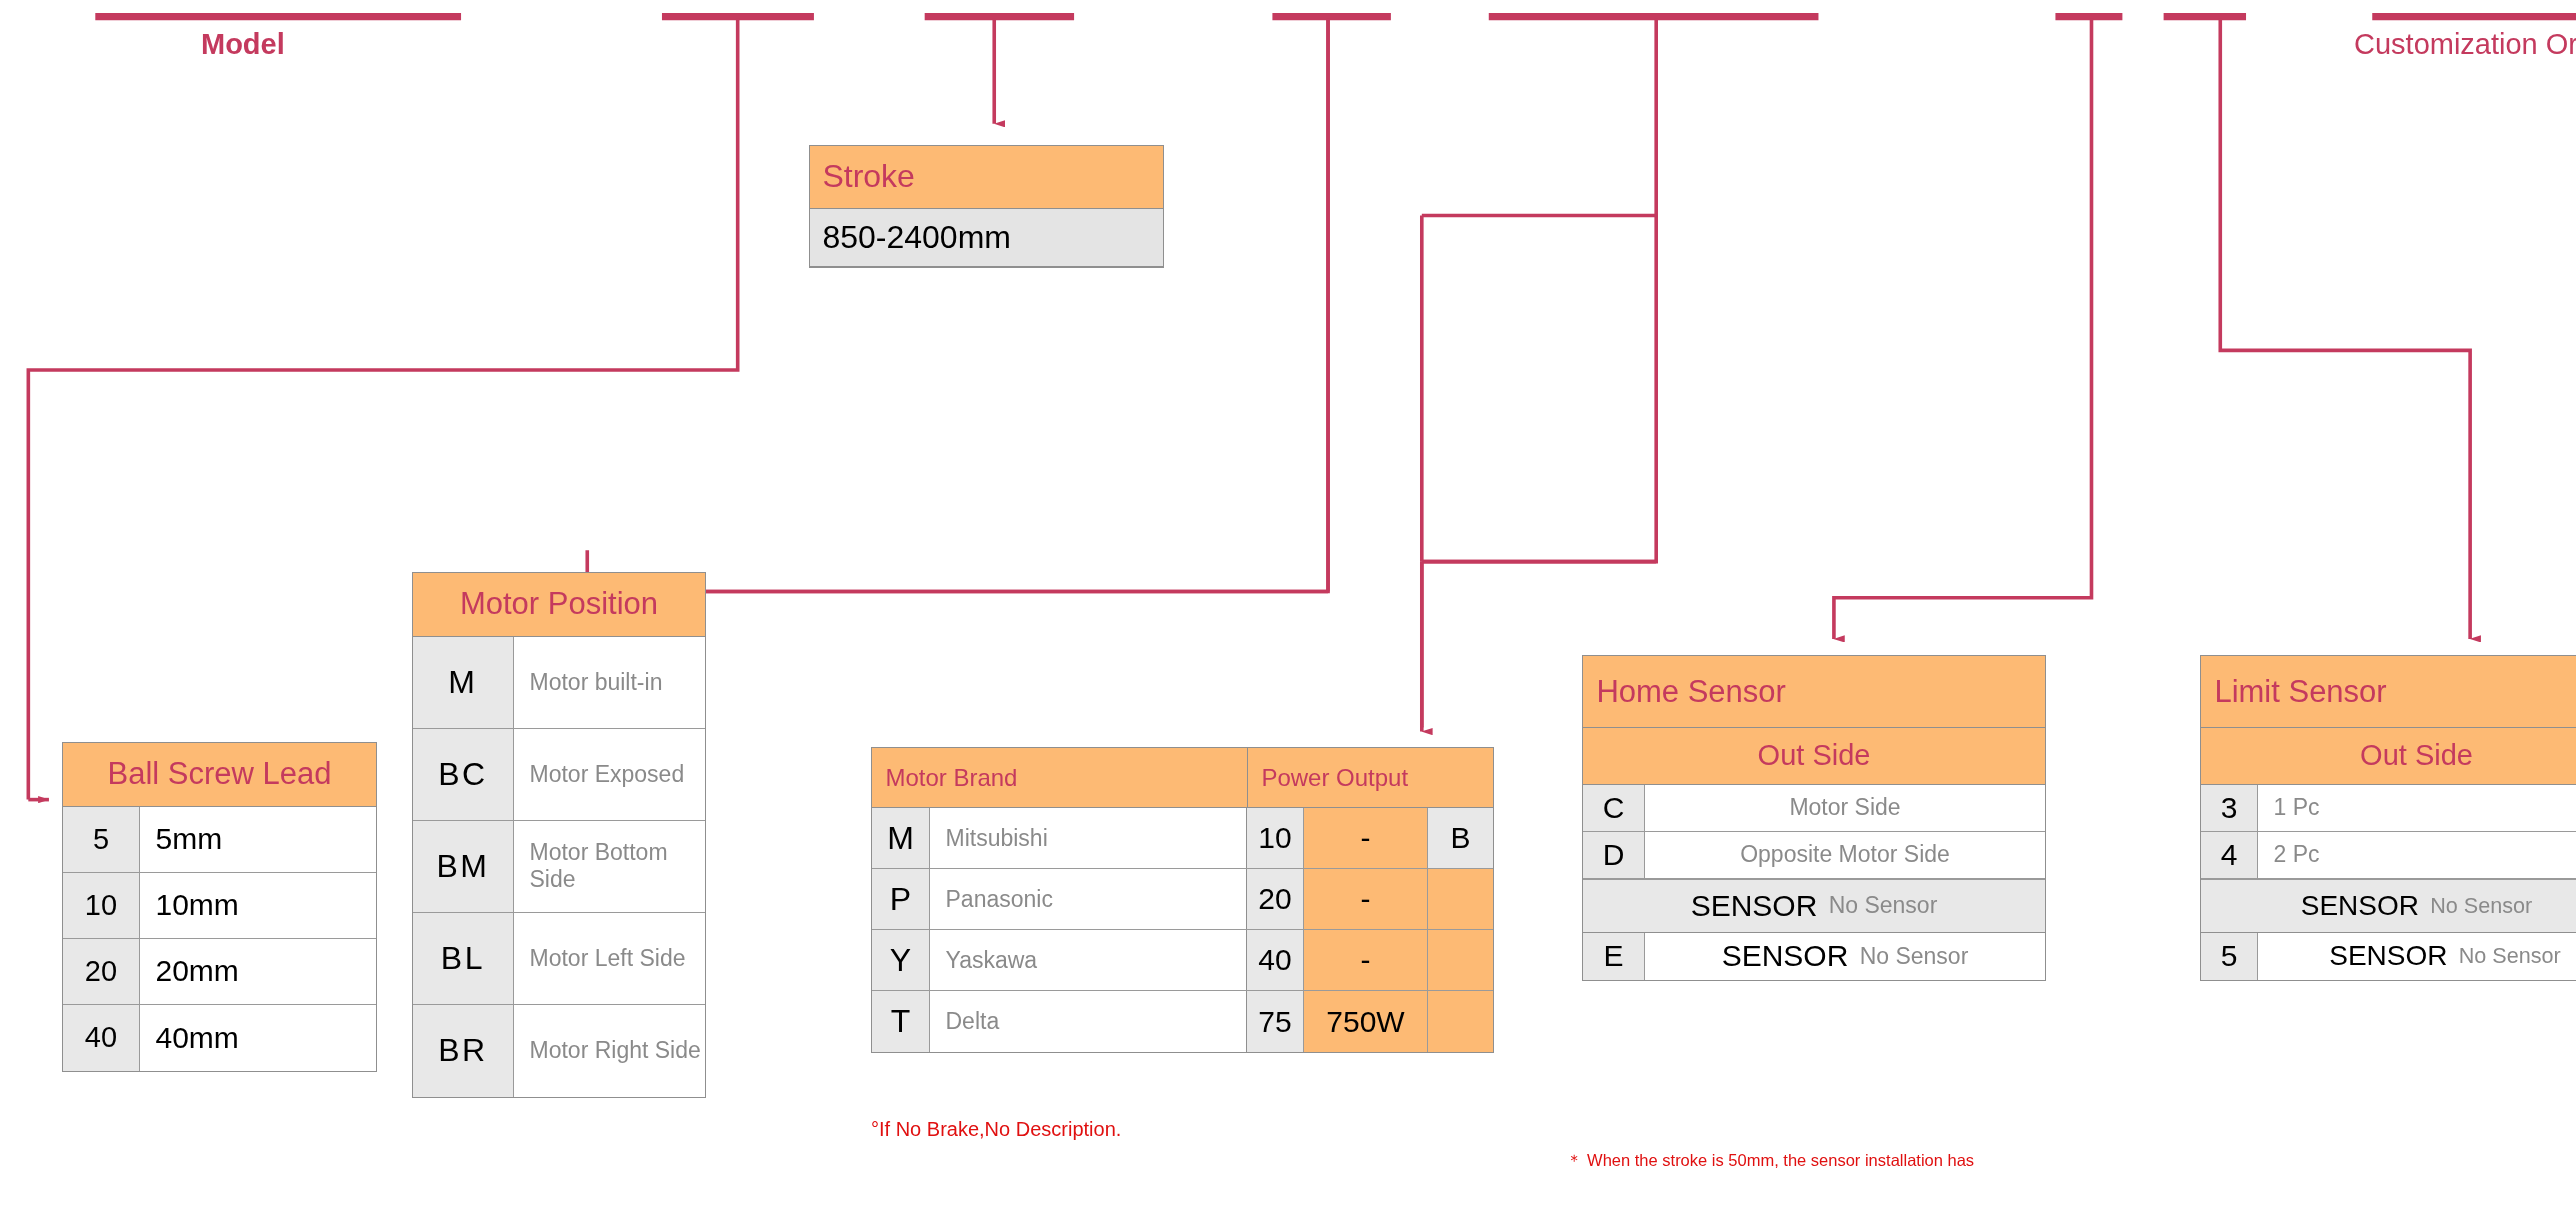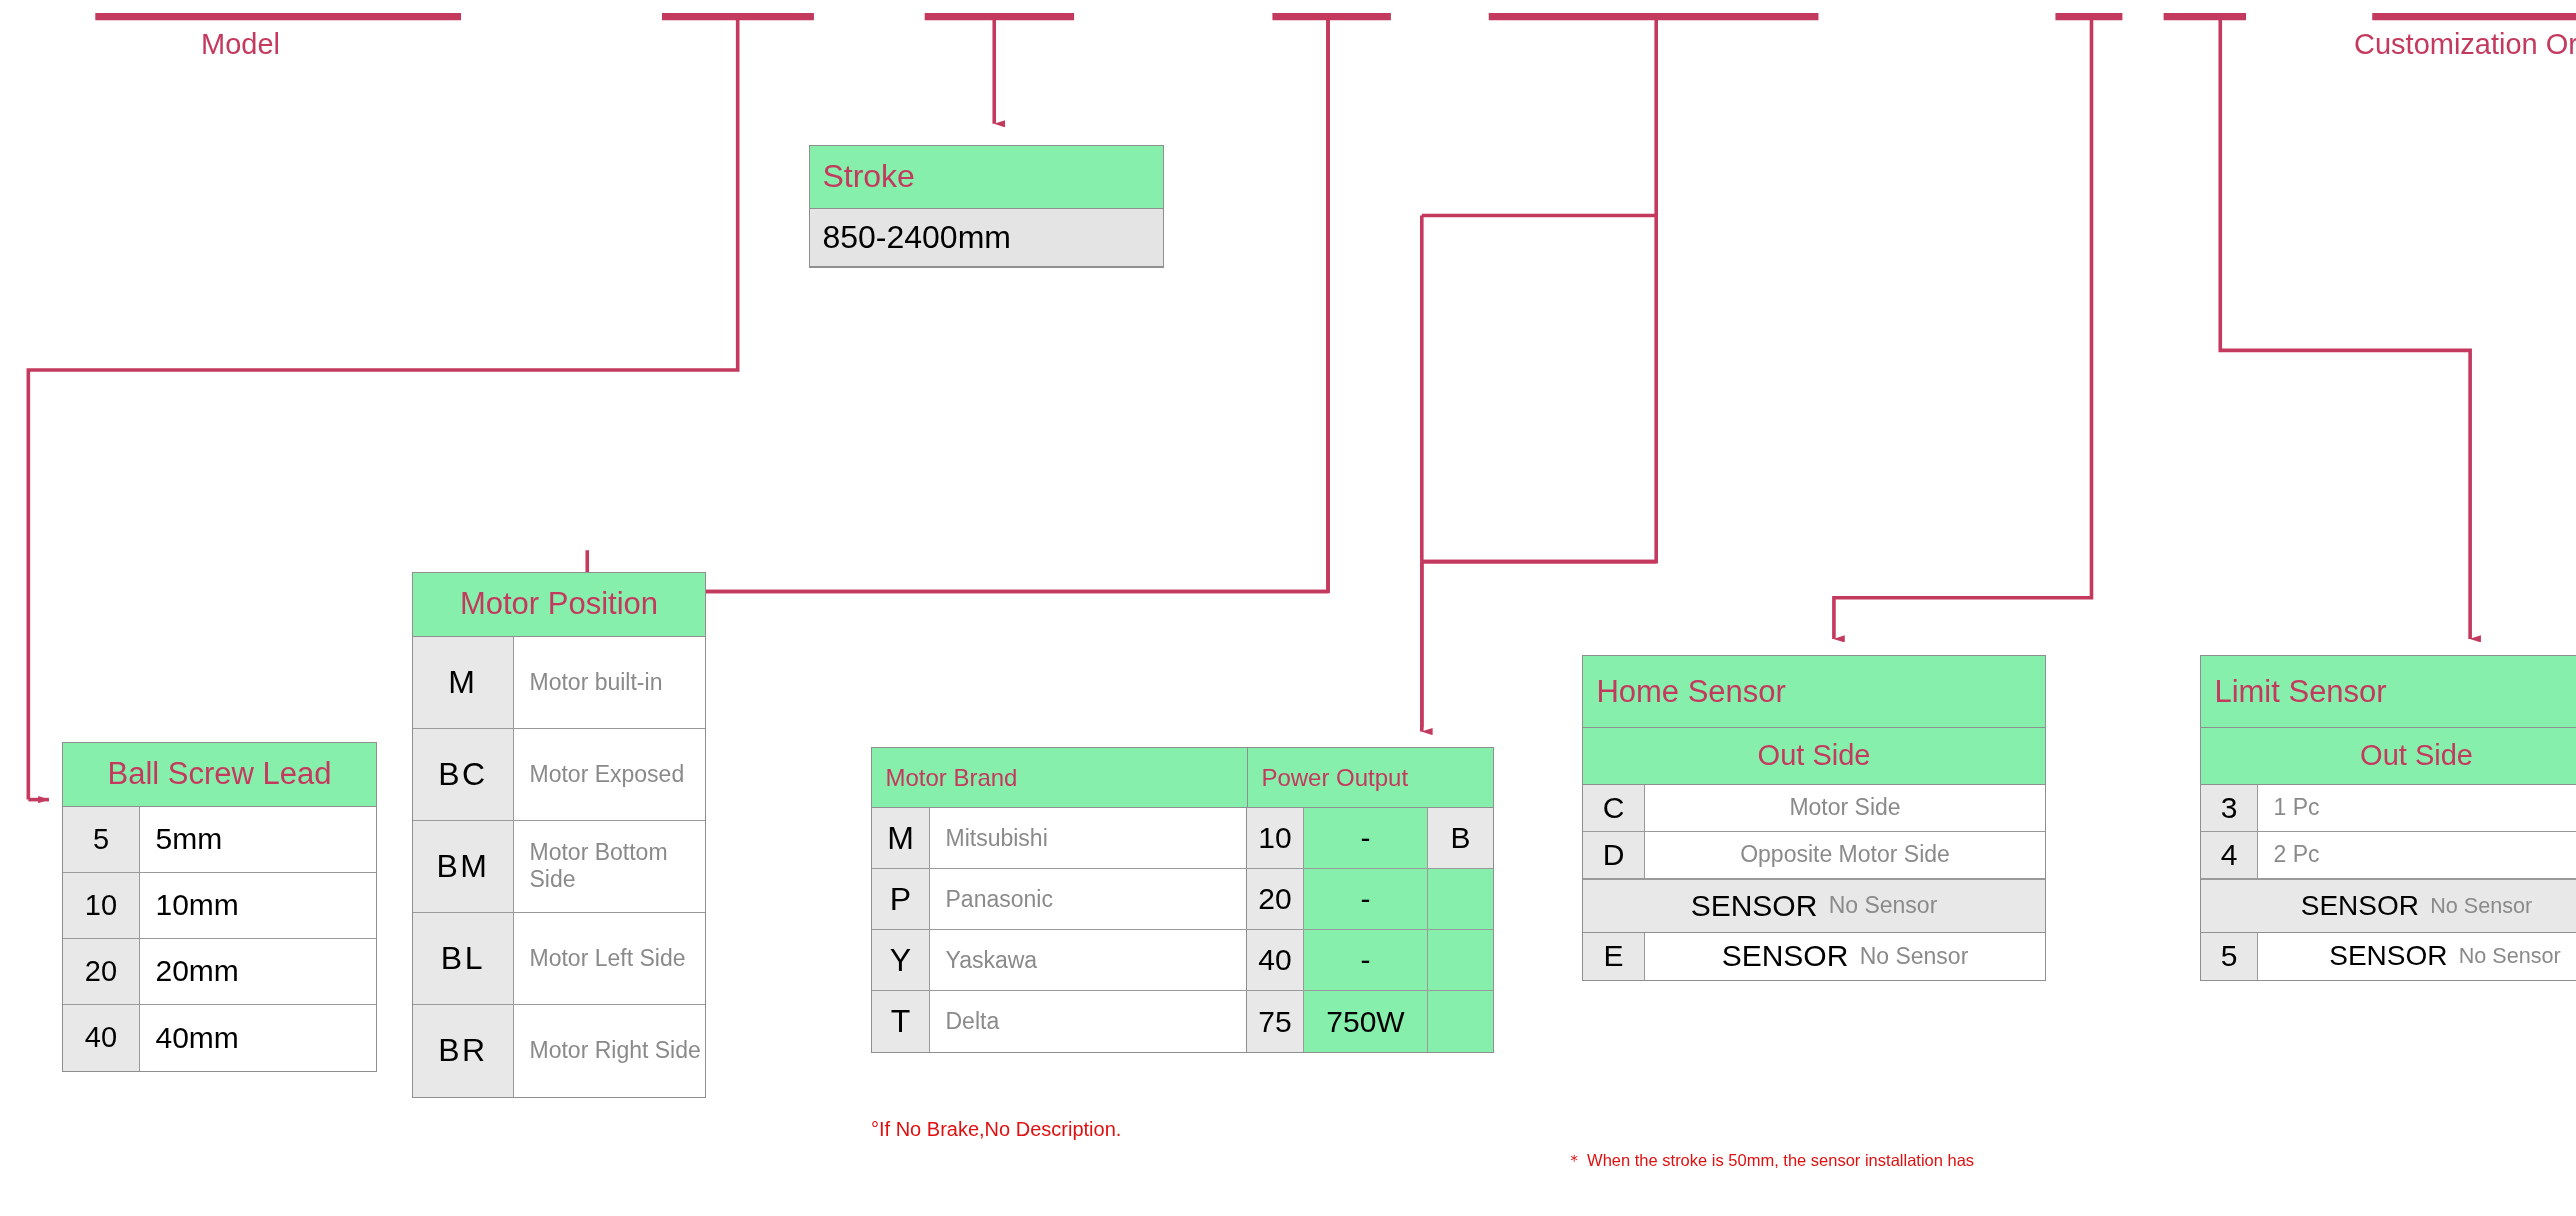--- a/index.html
+++ b/index.html
@@ -19,21 +19,21 @@
   #wires {
     position: absolute;
     left: 0; top: 0;
     width: 2738px; height: 1217px;
     pointer-events: none;
   }
   
   .spec-box {
     position: absolute;
     border: 1.5px solid #8f8f8f;
-    background: #86efac;
+    background: #fdba74;
   }
   .spec-title {
     color: #C43A5E;
     font-size: 32px;
     padding: 13.4px 11.3px 13.4px 11.3px;
     border-bottom: 1.5px solid #8f8f8f;
     white-space: nowrap;
   }
   .spec-row {
     display: flex;
@@ -213,21 +213,21 @@
       <path d="M2760,418 L2760,1090" stroke-width="0"></path>
       <path d="M3215,418 L2760,418" stroke-width="7"></path>
       <path d="M2760,418 L2760,1090" stroke-width="7"></path>
 
       <path d="M4060,36 L4060,1160 L3560,1160 L3560,1240" stroke-width="7" marker-end="url(#ah)"></path>
 
       <path d="M4310,36 L4310,680 L4795,680 L4795,1240" stroke-width="7" marker-end="url(#ah)"></path>
     </g>
   </svg>
 
-  <div class="top-label" style="left:201px; top:28px;">Model</div>
+  <div class="top-label" style="left:201px; top:28px;font-weight:bold;">Model</div>
 
   <div class="top-label" style="left:2354px; top:28px;">Customization Order No.</div>
 
   <div class="spec-box" id="box-stroke">
     <div class="spec-title">Stroke</div>
     <div class="stroke-val">850-2400mm</div>
   </div>
 
   <div class="spec-box" id="box-bsl">
     <div class="spec-title">Ball Screw Lead</div>

